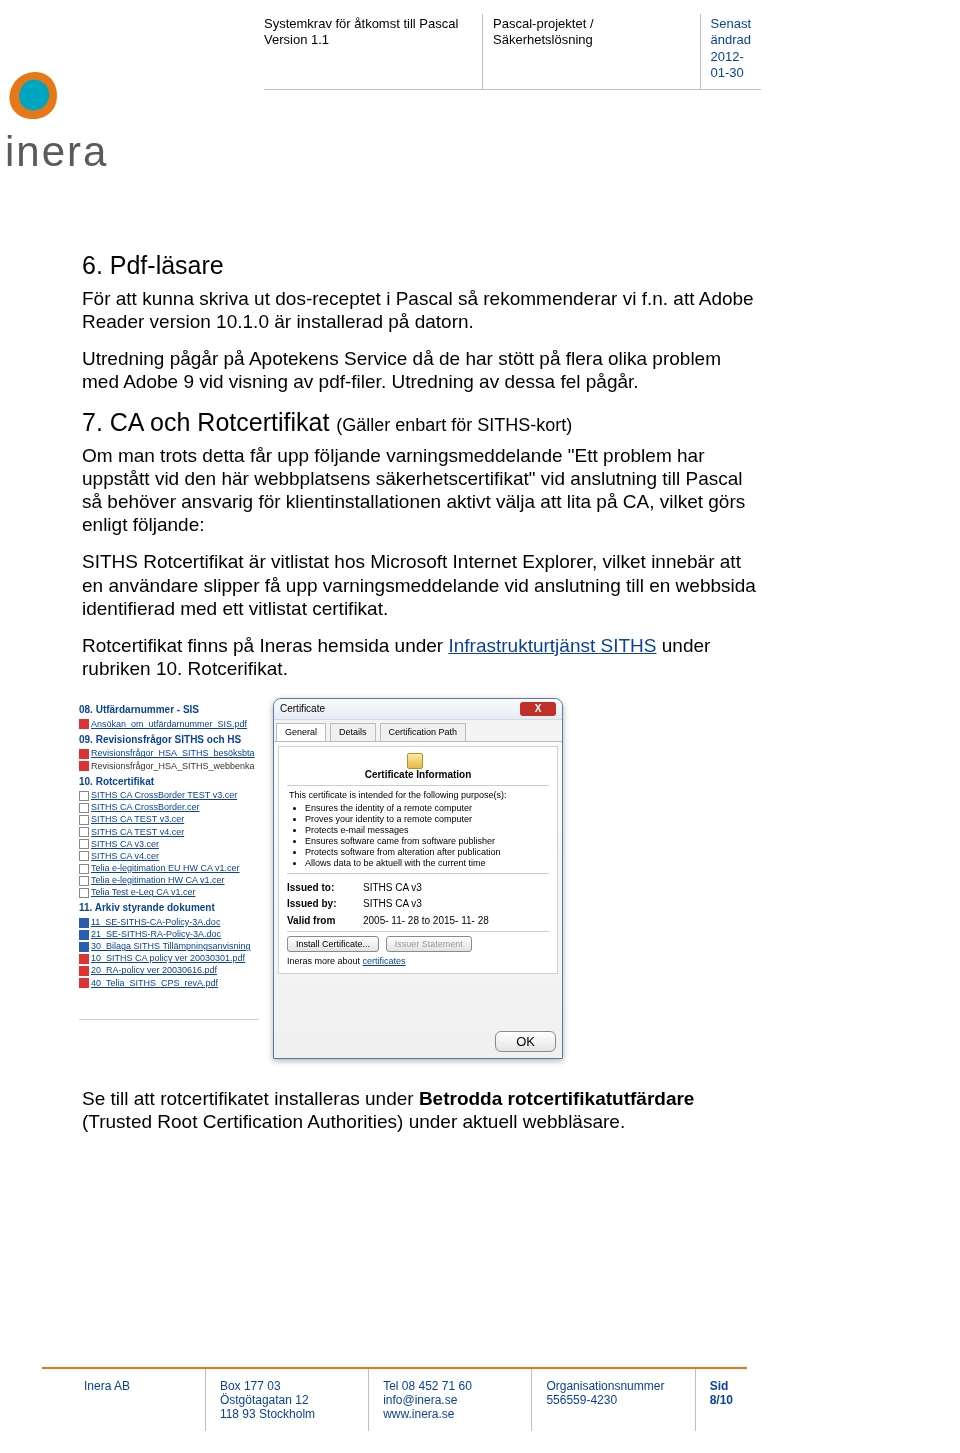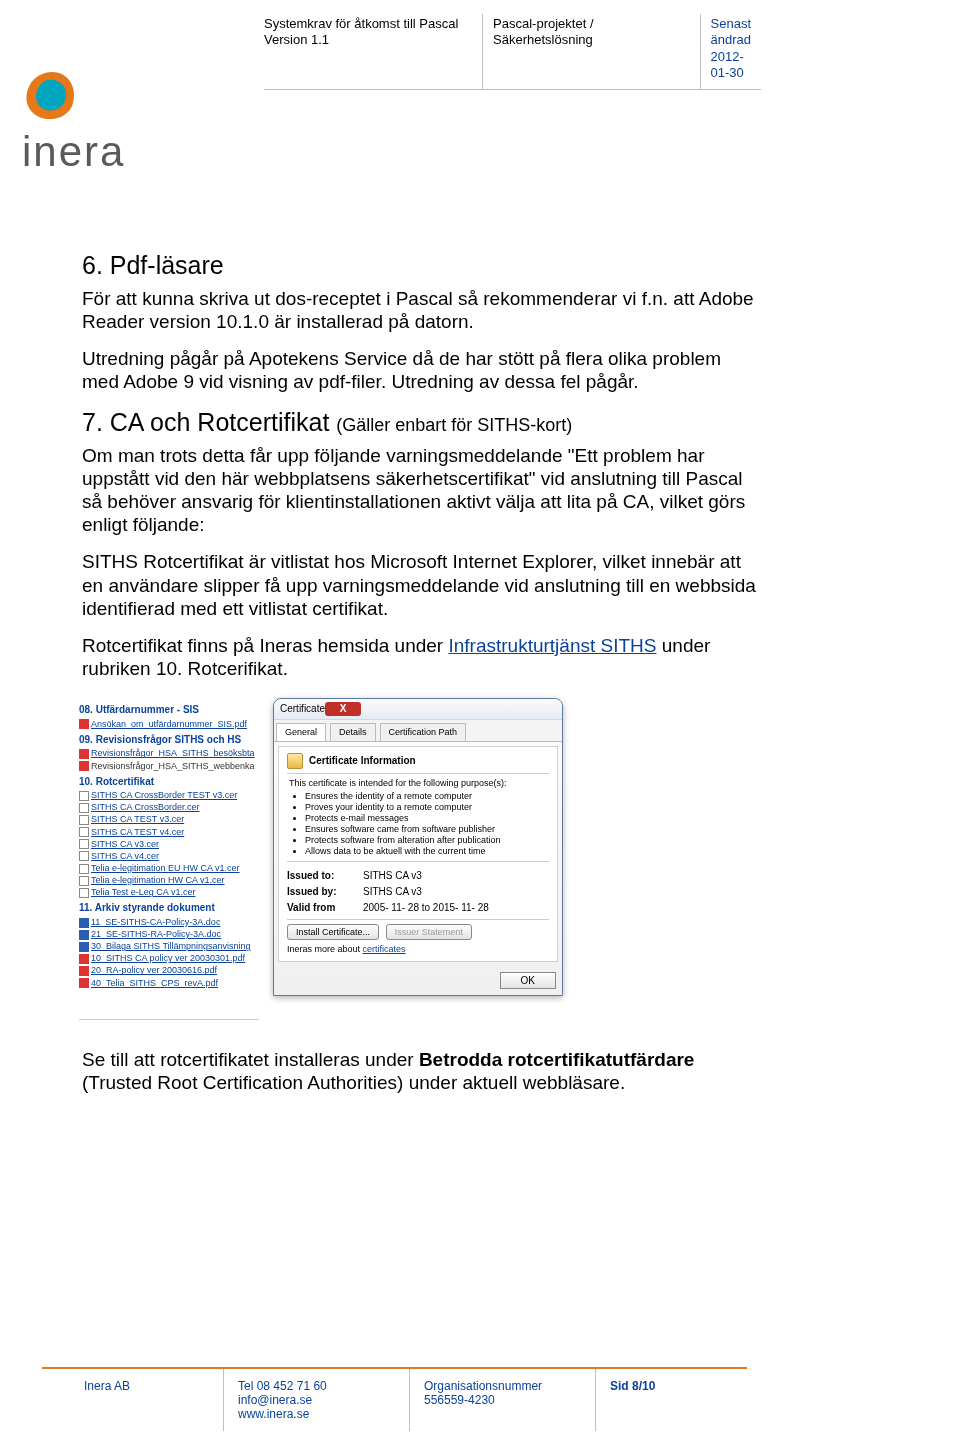--- a/index.html
+++ b/index.html
@@ -9,21 +9,21 @@
   
   .hdr { display:flex; }
   .hdr > div { border-right:1px solid #c0c0c0; border-bottom:1px solid #c0c0c0; padding:2px 10px 8px 10px; font-size:13px; line-height:1.25; color:#000;}
   .hdr > div:last-child { border-right:none; }
   .hdr .a { width: 280px; padding-left: 0; margin-left:222px;}
   .hdr .b { width: 275px; }
   .hdr .c { flex:1; color:#0a419a;}
   .hdr .label { color:#0a419a; display:inline;}
 
   
-  .logo-wrap { position: absolute; left: 22px; top: 70px; }
+  .logo-wrap { position: absolute; left: 5px; top: 70px; }
   .logo-text { font-family: Arial, sans-serif; font-size: 42px; font-weight: 400; color: #5a5a5a; letter-spacing: 2px; }
 
   
   .content { margin-top: 160px; margin-left: 40px; margin-right: 0; font-size: 19px; line-height: 1.22; }
   .content h2 { font-size: 25px; font-weight: 400; margin-bottom: 6px; }
   .content h2 .sub { font-size: 18px; }
   .content p { margin-bottom: 14px; }
   .link { color: #0a419a; text-decoration: underline; }
   .bold { font-weight: 700; }
 
@@ -33,42 +33,42 @@
   .left-list { width: 180px; font-size: 9px; line-height: 1.35; padding-top: 2px;}
   .left-list h4 { color:#0a419a; font-size:10px; font-weight:700; margin: 3px 0 1px 0;}
   .left-list a { color:#0a419a; text-decoration: underline; display:block;}
   .left-list .icon { display:inline-block; width:10px; height:10px; vertical-align:middle; margin-right:2px;}
   .left-list .pdf { background:#d33; }
   .left-list .cer { border:1px solid #888; background:#fff;}
   .left-list .doc { background:#2a5db0;}
   .sidebar-hr { border:none; border-top:1px solid #ccc; margin-top:30px;}
 
   .cert-win { width: 290px; border:1px solid #5a7aa0; border-radius:8px 8px 0 0; background:linear-gradient(#fdfdfd,#f0f0f0); box-shadow:0 2px 6px rgba(0,0,0,.3); font-size:10px; margin-left:14px;}
-  .cert-title { background:linear-gradient(#fbfbfc,#e6ecf4); border-radius:8px 8px 0 0; padding:3px 6px; display:flex; align-items:center; border-bottom:1px solid #cfd7e5;}
+  .cert-title { background:linear-gradient(#fbfbfc,#e6ecf4); border-radius:8px 8px 0 0; padding:3px 6px; display:flex; justify-content:space-between; align-items:center; border-bottom:1px solid #cfd7e5;}
   .cert-title .x { background:#c03028; color:#fff; width:36px; text-align:center; border-radius:3px; font-weight:700; line-height:14px;}
   .tabs { display:flex; background:#f4f4f4; border-bottom:1px solid #bbb;}
   .tabs span { padding:3px 8px; border:1px solid #bbb; border-bottom:none; background:#fff; margin:3px 2px 0 2px; font-size:9px;}
   .tabs span.inactive { background:#f0f0f0;}
   .cert-body { background:#fff; margin:4px; border:1px solid #d0d0d0; padding:6px 8px;}
-  .cert-info-h { font-weight:700; margin-bottom:4px; display:flex; align-items:center;}
+  .cert-info-h { font-weight:700; margin-bottom:4px; display:flex; align-items:center;flex-direction:column;}
   .cert-info-h .badge { width:16px; height:16px; background:linear-gradient(#ffe9a8,#e8b846); border:1px solid #b89030; margin-right:6px; border-radius:2px;}
   .cert-purpose { border:1px solid #ccc; border-width:1px 0; padding:4px 2px; margin:4px 0 8px 0;}
   .cert-purpose p { font-size:9px; margin-bottom:2px;}
   .cert-purpose ul { list-style:disc; padding-left:16px;}
   .cert-purpose li { font-size:9px;}
   .cert-field { margin: 4px 0; }
   .cert-field .lab { font-weight:700; display:inline-block; width:76px;}
   .hr-thin { border:none; border-top:1px solid #ccc; margin:4px 0;}
   .cert-btns { text-align:left; }
   .cert-btns button { font-size:9px; padding:2px 8px; margin-right:4px; border:1px solid #8a8a8a; background:linear-gradient(#fefefe,#e3e3e3); border-radius:3px;}
   .cert-btns button:disabled { color:#999;}
   .learn { font-size:9px; margin-top:4px;}
   .learn a{ color:#0a419a; text-decoration:underline;}
   .ok-row { text-align:right; padding:6px; }
-  .ok-row button { font-size:10px; padding:2px 20px; border:1px solid #8a8a8a; background:linear-gradient(#fff,#e4e4e4); border-radius:0;}
+  .ok-row button { font-size:13px; padding:2px 20px; border:1px solid #8a8a8a; background:linear-gradient(#fff,#e4e4e4); border-radius:6px;margin-top:47px;}
 
   
   .footer { position:absolute; bottom:22px; left:42px; right:42px; border-top:2px solid #e77818; display:flex; font-size:12px; color:#0a419a;}
   .footer > div { border-right:1px solid #c0c0c0; padding:10px 14px; }
   .footer > div:last-child{border-right:none;}
   .footer .f1{ width:182px; padding-left:42px;}
   .footer .f2{ width:186px;}
   .footer .f3{ width:186px;}
   .footer .f4{ width:186px;}
   .footer .f5{ flex:1; font-weight:700;}
@@ -189,20 +189,25 @@
   </div>
 
   <p>
     <span>Se till att rotcertifikatet installeras under </span><span class="bold">Betrodda rotcertifikatutfärdare</span><span> (Trusted Root Certification Authorities) under aktuell webbläsare.</span>
   </p>
 
 </div>
 
 <div class="footer">
   <div class="f1">Inera AB</div>
+  <div class="f2">
+    <span>Box 177 03</span><br>
+    <span>Östgötagatan 12</span><br>
+    <span>118 93 Stockholm</span>
+  </div>
   <div class="f3">
     <span>Tel 08 452 71 60</span><br>
     <span>info@inera.se</span><br>
     <span>www.inera.se</span>
   </div>
   <div class="f4">
     <span>Organisationsnummer</span><br>
     <span>556559-4230</span>
   </div>
   <div class="f5">Sid 8/10</div>

